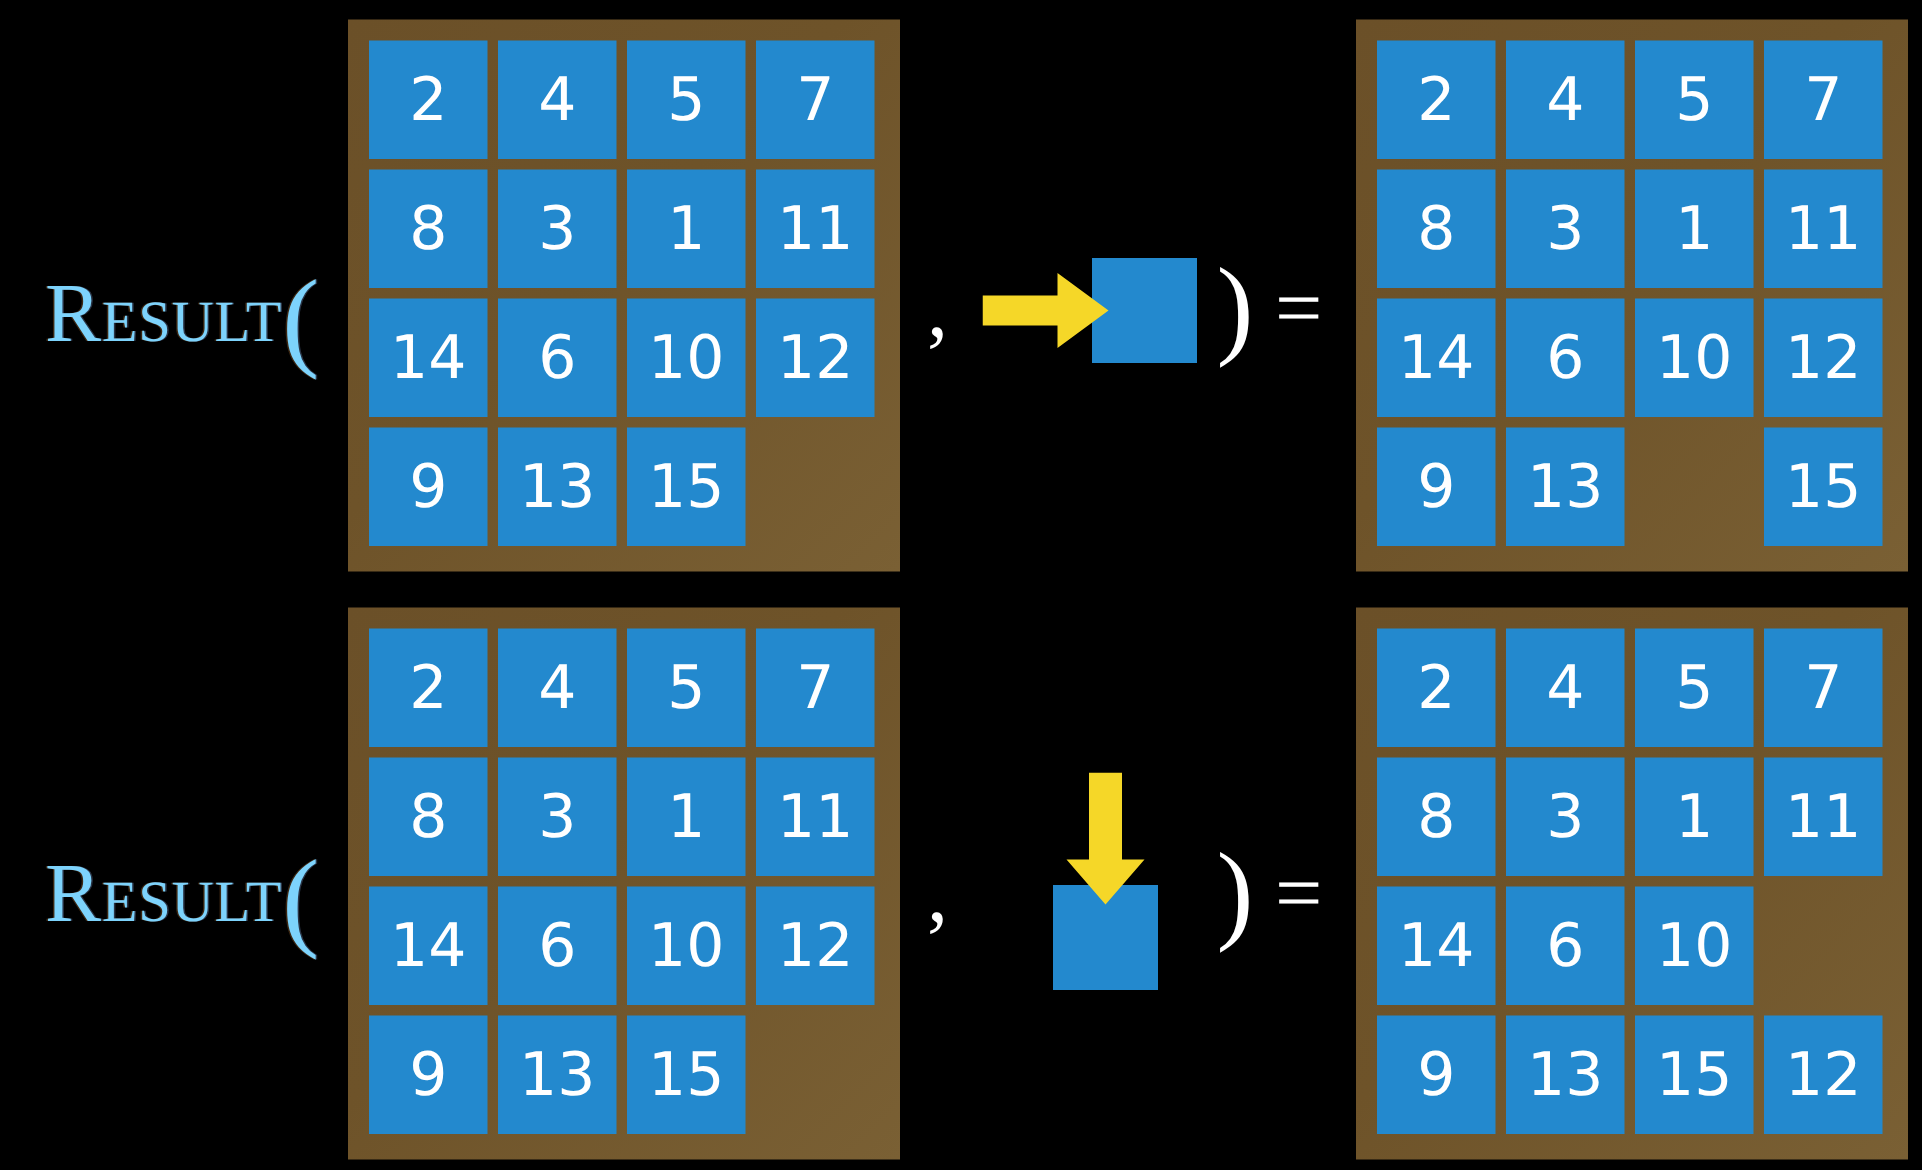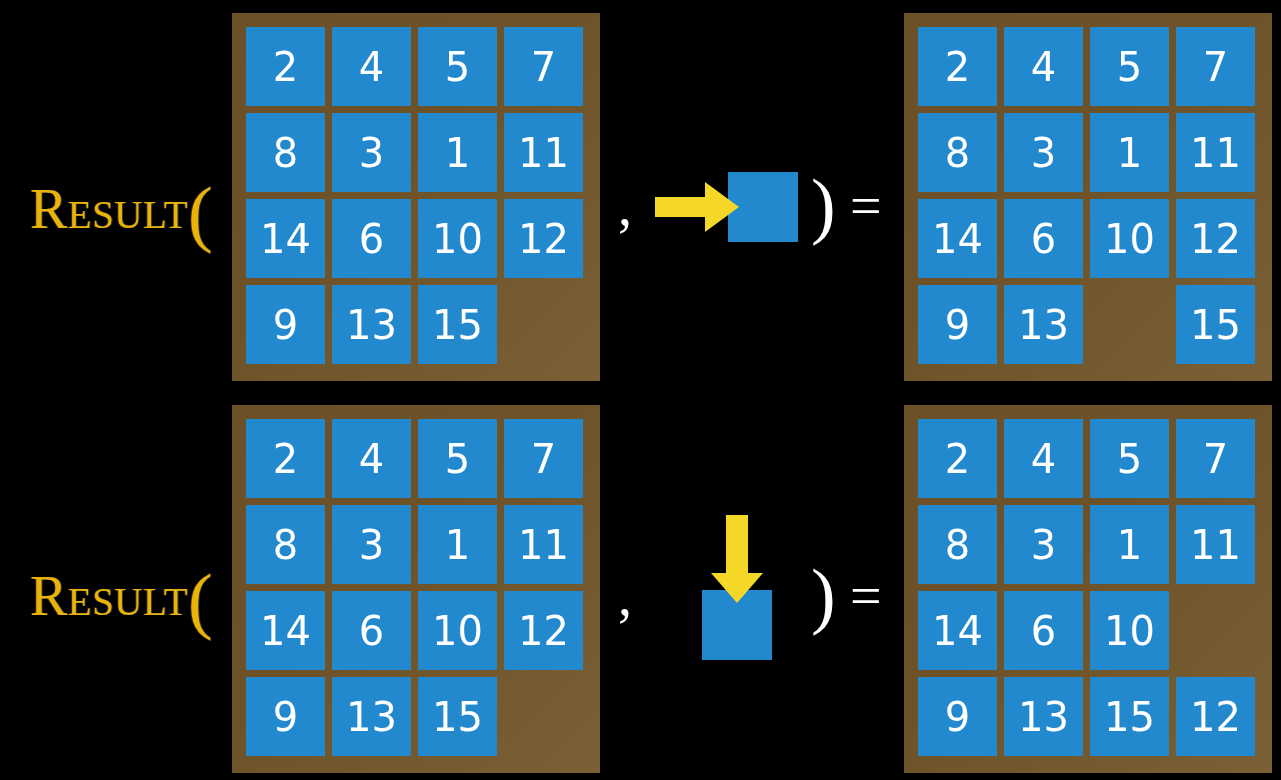--- a/index.html
+++ b/index.html
@@ -13,21 +13,21 @@
     width: 1281px;
     height: 780px;
     background: #000000;
     overflow: hidden;
     font-family: "Liberation Sans", sans-serif;
   }
 
   
   .result-label {
     position: absolute;
-    color: #eab308;
+    color: #7dd3fc;
     font-family: "Liberation Serif", serif;
     font-variant: small-caps;
     font-size: 56px;
     line-height: 1;
     letter-spacing: 0.5px;
     white-space: nowrap;
     text-shadow: 1px 0 0 rgba(120,150,200,0.35), -1px 0 0 rgba(200,130,60,0.30);
   }
   .result-label .paren {
     font-variant: normal;

